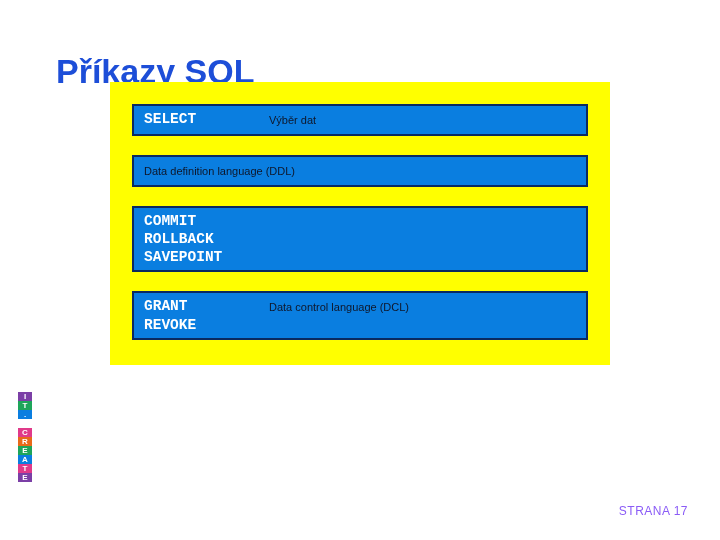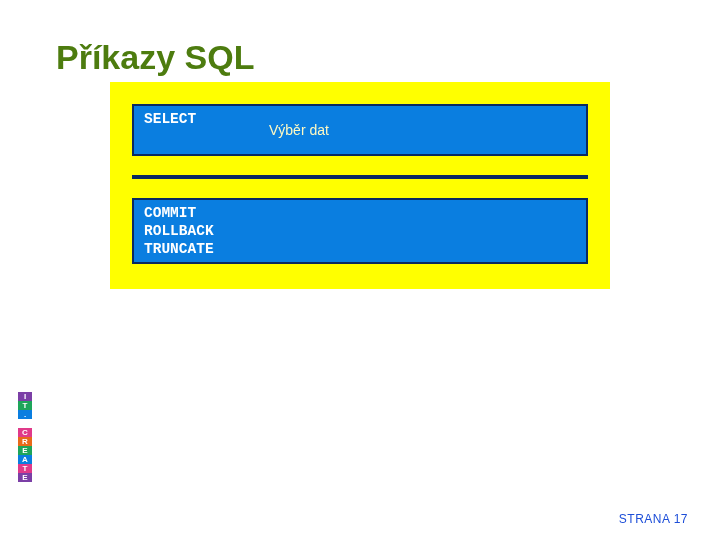--- a/index.html
+++ b/index.html
@@ -6,25 +6,25 @@
   body {
     width: 720px;
     height: 540px;
     background: #ffffff;
     font-family: "Segoe UI", Arial, sans-serif;
     position: relative;
     overflow: hidden;
   }
   .title {
     position: absolute;
-    top: 38px;
+    top: 52px;
     left: 56px;
     font-size: 34px;
     font-weight: 700;
-    color: #4d7c0f;
+    color: #1d4ed8;
   }
   .panel {
     position: absolute;
     top: 82px;
     left: 110px;
     width: 500px;
     background: #ffff00;
     padding: 3px 3px 6px 3px;
   }
   .row {
@@ -39,31 +39,31 @@
     padding: 4px 10px;
     color: #ffffff;
     font-family: "Courier New", monospace;
     font-weight: bold;
     font-size: 14.5px;
     line-height: 1.25;
     white-space: pre;
   }
   .desc {
     flex: 1;
-    color: #fef9c3;
-    font-size: 14px;
+    color: #0f172a;
+    font-size: 11px;
     font-weight: 500;
-    padding: 16px 10px;
+    padding: 8px 10px;
   }
   .footer {
     position: absolute;
     right: 32px;
-    bottom: 14px;
+    bottom: 22px;
     font-size: 12px;
-    color: #1d4ed8;
+    color: #8b5cf6;
     letter-spacing: 0.5px;
   }
   .side-badge {
     position: absolute;
     left: 18px;
     bottom: 58px;
     width: 16px;
     display: flex;
     flex-direction: column;
     font-size: 8px;
@@ -85,25 +85,31 @@
 <body>
 
 <div class="title">Příkazy SQL</div>
 
 <div class="panel">
   <div class="row">
     <div class="cmds">SELECT</div>
     <div class="desc">Výběr dat</div>
   </div>
   <div class="row">
+    <div class="desc">Data definition language (DDL)</div>
   </div>
   <div class="row">
     <div class="cmds">COMMIT
 ROLLBACK
-TRUNCATE</div>
+SAVEPOINT</div>
+  </div>
+  <div class="row">
+    <div class="cmds">GRANT
+REVOKE</div>
+    <div class="desc">Data control language (DCL)</div>
   </div>
 </div>
 
 <div class="side-badge">
   <span style="background:#7b3fa6">I</span>
   <span style="background:#1ea55a">T</span>
   <span style="background:#0a7ee0">.</span>
   <span class="c-gap"></span>
   <span style="background:#e03a8a">C</span>
   <span style="background:#e86a1a">R</span>

